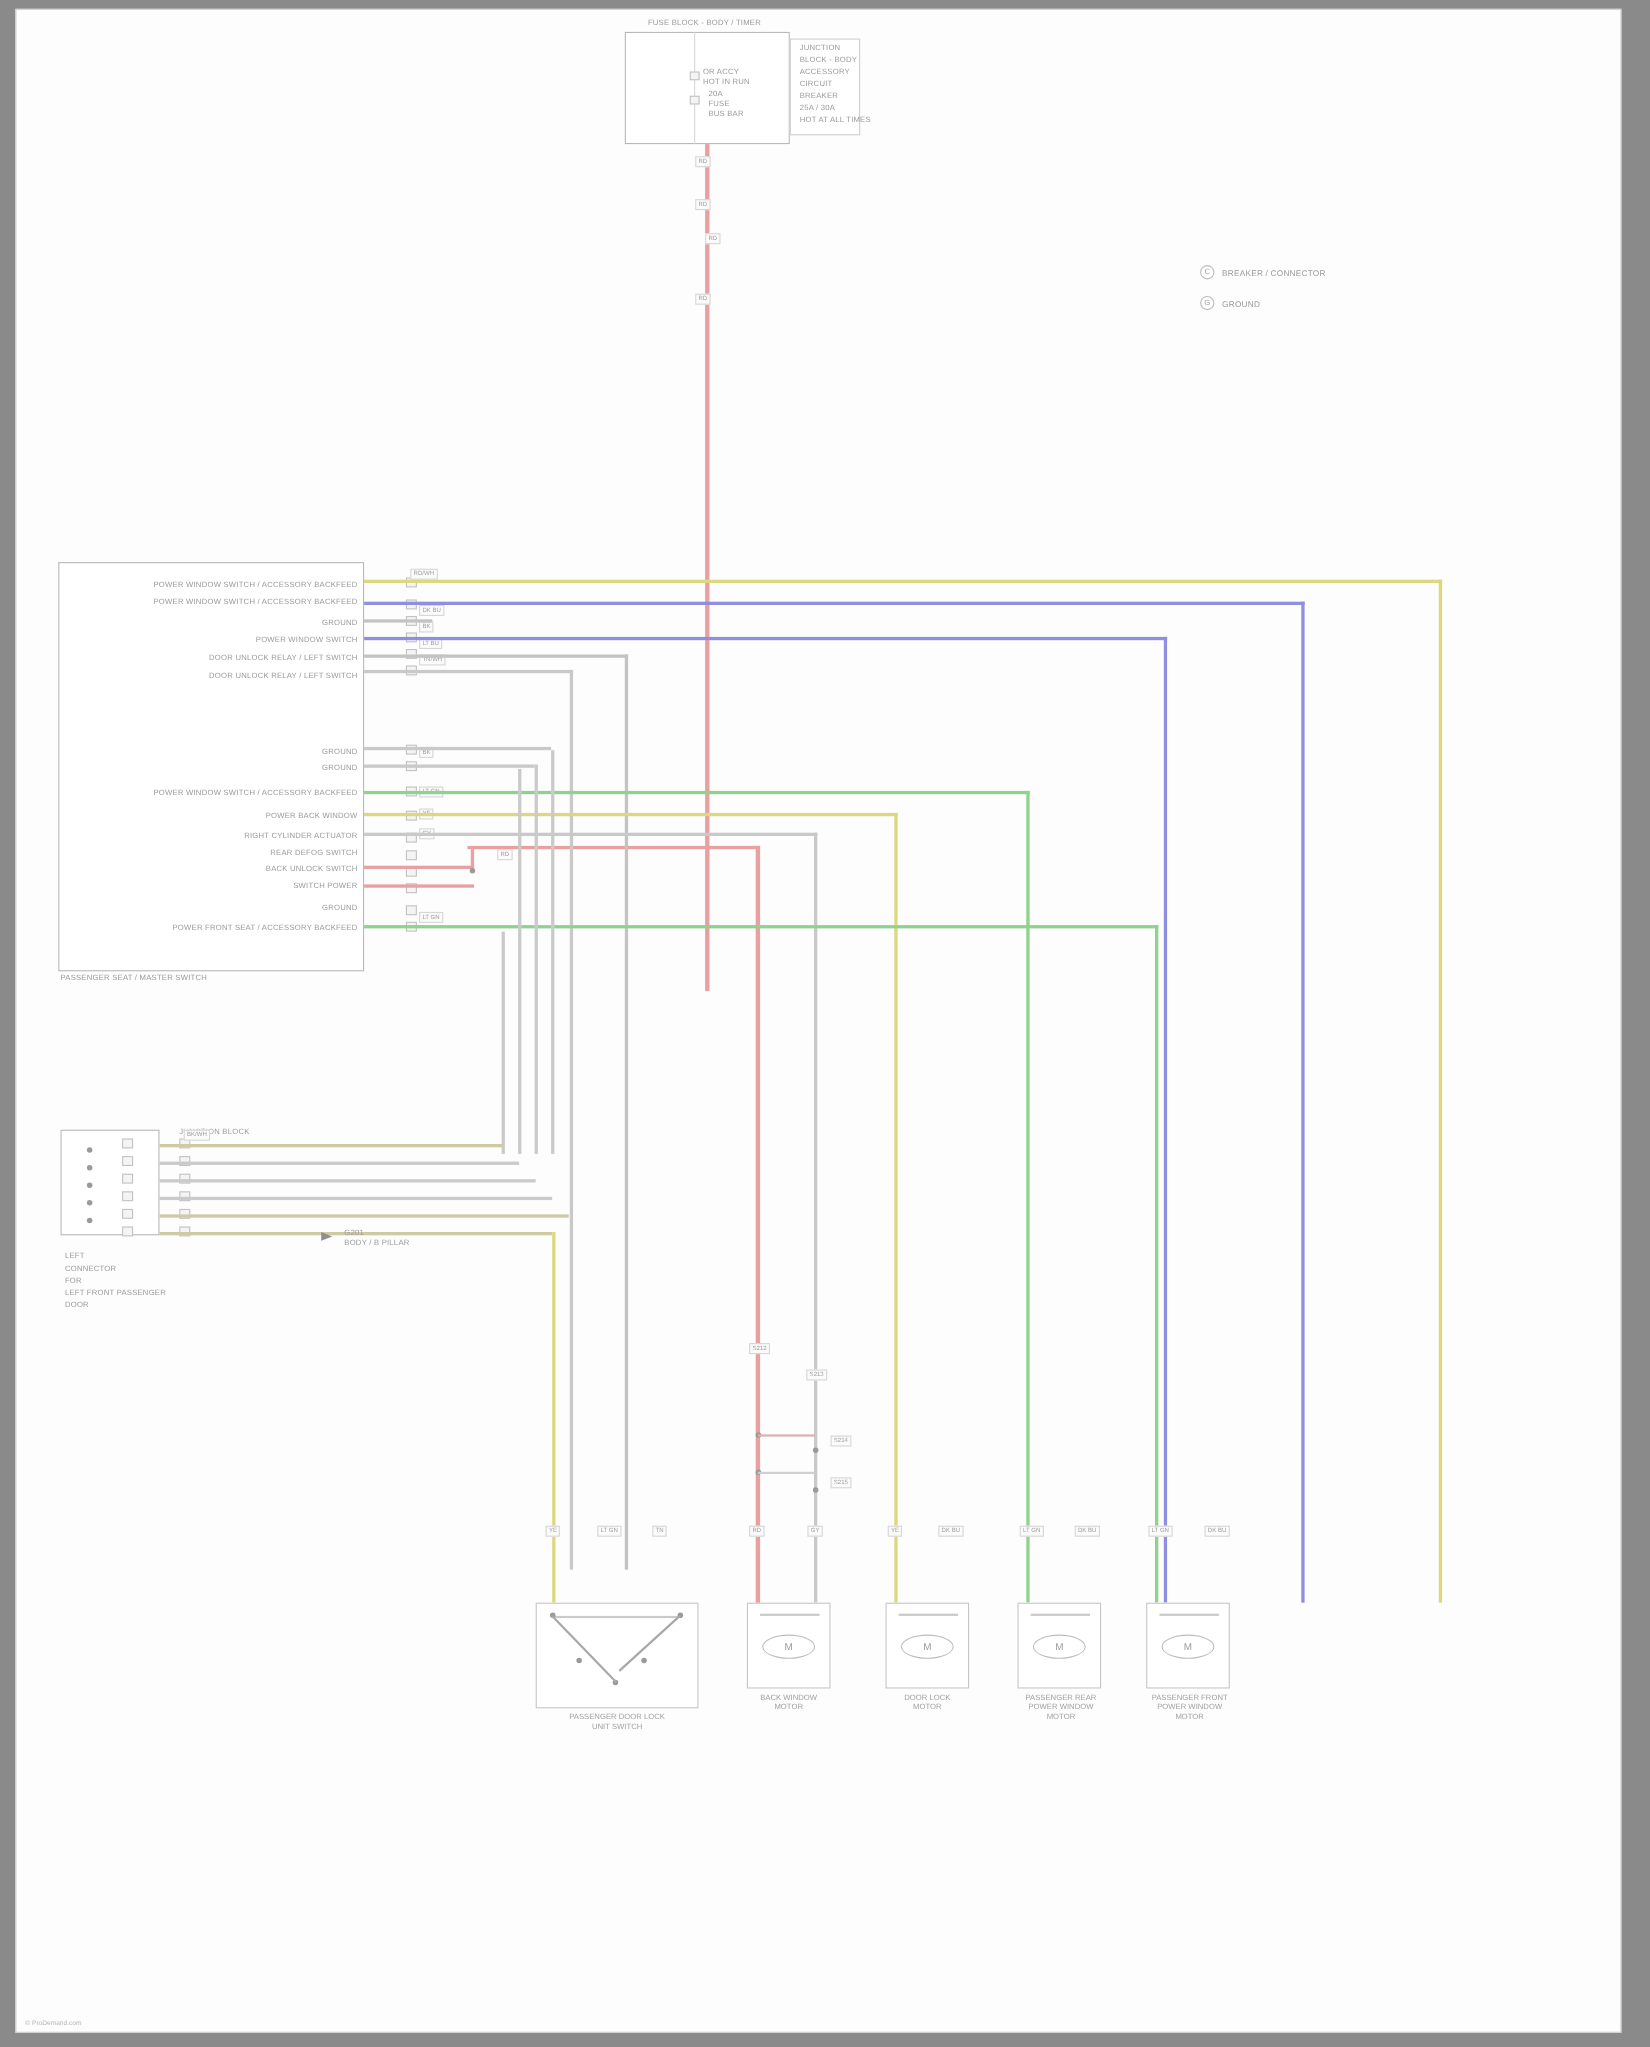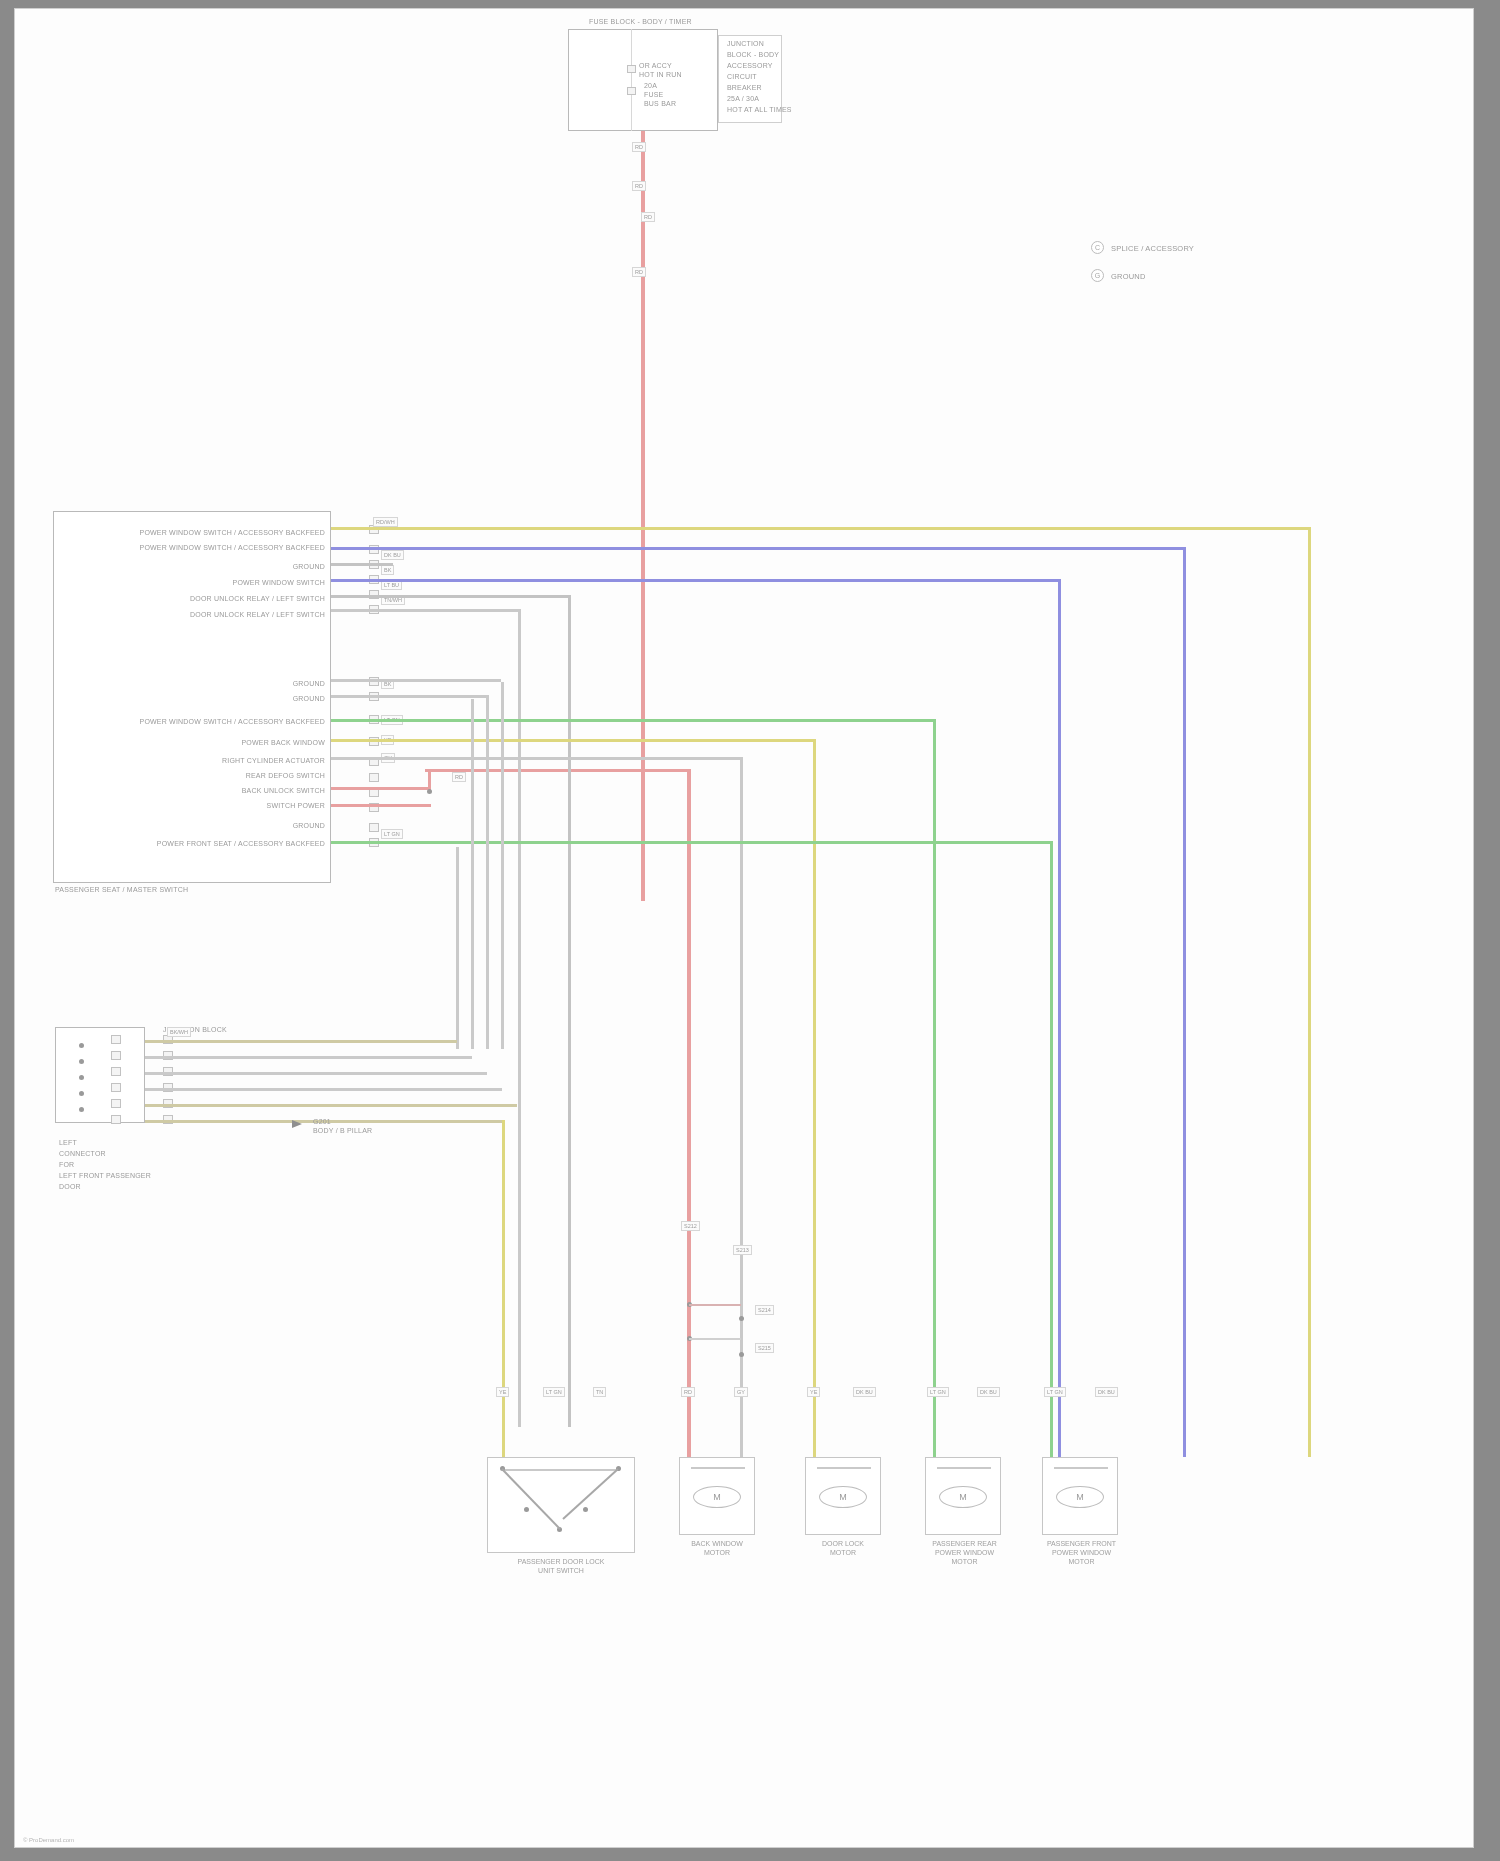--- a/index.html
+++ b/index.html
@@ -350,21 +350,21 @@
 MOTOR</div>
 
     <div class="motorbox" style="left:1027px;top:1448px;width:76px;height:78px;"></div>
     <div class="motorsym" style="left:1065px;top:1488px;">M</div>
     <div class="wire" style="left:1039px;top:1458px;width:54px;height:2px;background:#c9c9c9;"></div>
     <div class="caption" style="left:1009px;top:1530px;width:115px;">PASSENGER FRONT
 POWER WINDOW
 MOTOR</div>
 
     <div class="legend-sym" style="left:1076px;top:232px;">C</div>
-    <div class="lbl" style="left:1096px;top:235px;font-size:7.5px;">SPLICE / ACCESSORY</div>
+    <div class="lbl" style="left:1096px;top:235px;font-size:7.5px;">BREAKER / CONNECTOR</div>
 
     <div class="legend-sym" style="left:1076px;top:260px;">G</div>
     <div class="lbl" style="left:1096px;top:263px;font-size:7.5px;">GROUND</div>
 
     <div class="footer">© ProDemand.com</div>
 
   </div>
 </div>
 
 </body></html>

